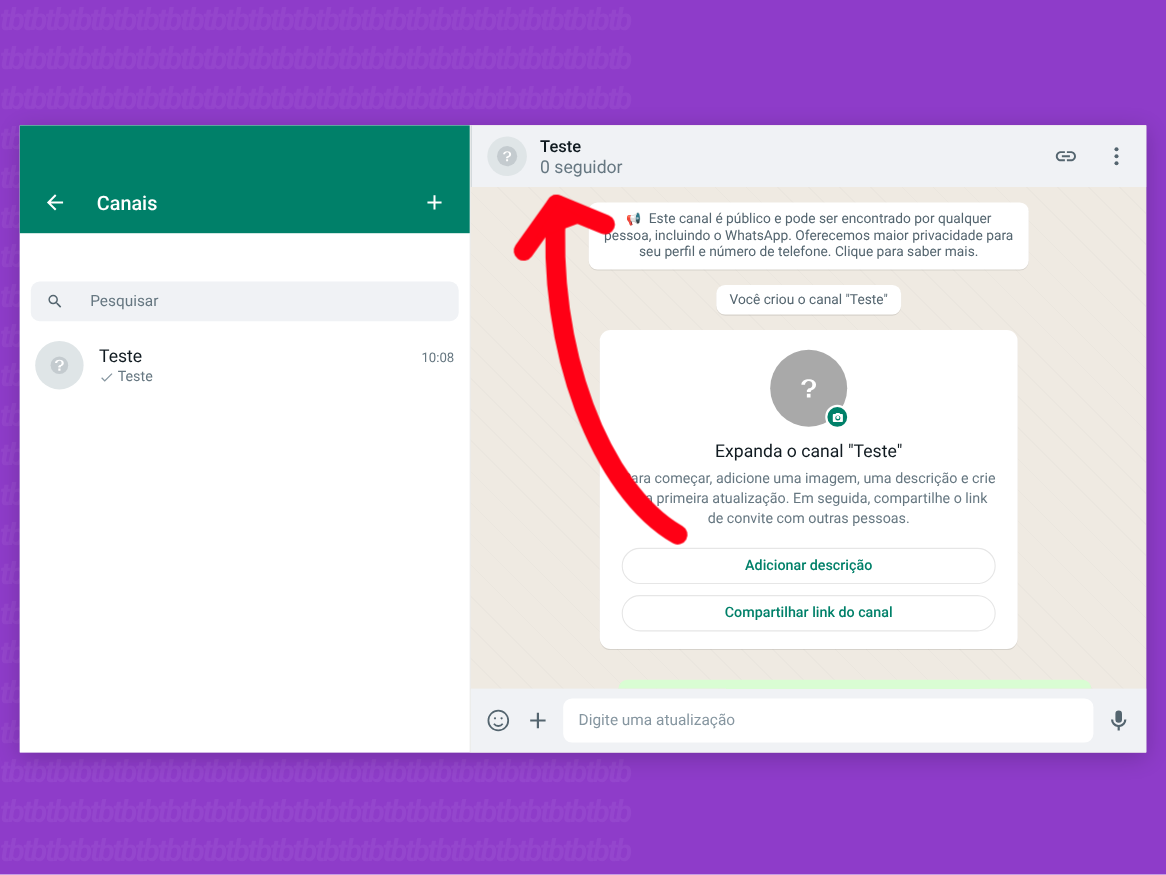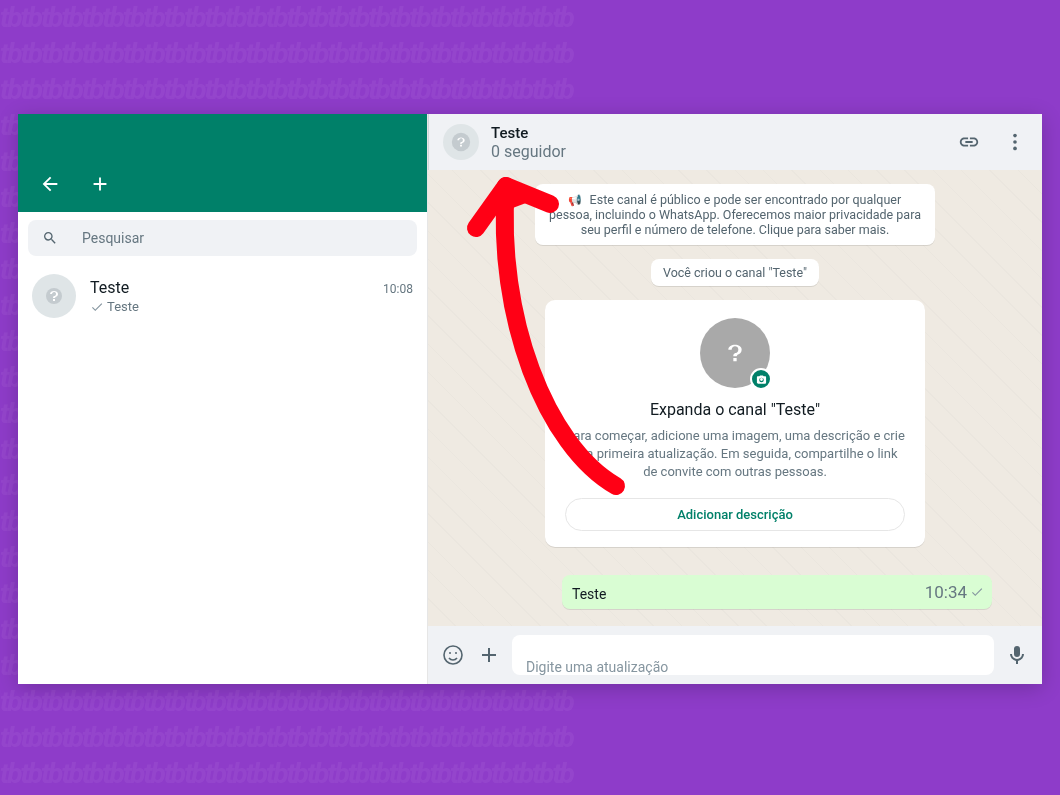--- a/index.html
+++ b/index.html
@@ -71,20 +71,21 @@
     .sidebar-header .plus {
       width: 24px;
       height: 24px;
       display: flex;
       align-items: center;
       justify-content: center;
       cursor: pointer;
     }
     .search-wrap {
       padding: 8px 10px;
+      margin-top: 36px;
     }
     .search-box {
       background: #f0f2f5;
       border-radius: 8px;
       height: 36px;
       display: flex;
       align-items: center;
       padding: 0 14px;
     }
     .search-box svg {
@@ -347,21 +348,21 @@
       gap: 10px;
       position: relative;
       z-index: 2;
     }
     .compose-input {
       flex: 1;
       background: #fff;
       border-radius: 8px;
       height: 40px;
       display: flex;
-      align-items: flex-end;
+      align-items: center;
       padding: 0 14px;
     }
     .compose-input input {
       border: none;
       outline: none;
       background: transparent;
       width: 100%;
       font-size: 14px;
       color: #3b4a54;
     }
@@ -406,20 +407,21 @@
 
 <div class="app-window">
 
   <aside class="sidebar">
     <div class="sidebar-header">
       <div class="back">
         <svg viewBox="0 0 24 24" width="22" height="22" fill="currentColor">
             <path d="M20 11H7.83l5.59-5.59L12 4l-8 8 8 8 1.41-1.41L7.83 13H20z"></path>
           </svg>
       </div>
+      <div class="title">Canais</div>
       <div class="plus">
         <svg viewBox="0 0 24 24" width="22" height="22" fill="currentColor">
             <path d="M19 13h-6v6h-2v-6H5v-2h6V5h2v6h6z"></path>
           </svg>
       </div>
     </div>
 
     <div class="search-wrap">
       <div class="search-box">
         <svg width="16" height="16" viewBox="0 0 24 24" fill="currentColor">
@@ -504,20 +506,21 @@
           <div class="expand-camera">
             <svg width="11" height="11" viewBox="0 0 24 24" fill="#fff">
                 <path d="M12 15.2a3.2 3.2 0 100-6.4 3.2 3.2 0 000 6.4zM9 3l-1.8 2H4c-1.1 0-2 .9-2 2v12c0 1.1.9 2 2 2h16c1.1 0 2-.9 2-2V7c0-1.1-.9-2-2-2h-3.2L15 3H9zm3 15a5 5 0 110-10 5 5 0 010 10z"></path>
               </svg>
           </div>
         </div>
         <div class="expand-title">Expanda o canal "Teste"</div>
         <div class="expand-text">Para começar, adicione uma imagem, uma descrição e crie sua primeira atualização. Em seguida, compartilhe o link de convite com outras pessoas.</div>
         <div class="expand-buttons">
           <button class="outline-btn">Adicionar descrição</button>
+          <button class="outline-btn">Compartilhar link do canal</button>
         </div>
       </div>
 
       <div class="msg-out">
         <div class="msg-bubble">
           <span class="msg-text">Teste</span>
           <span class="msg-meta">
             <span>10:34</span>
             <svg width="14" height="14" viewBox="0 0 24 24" fill="#8696a0">
                 <path d="M9 16.17L4.83 12l-1.42 1.41L9 19 21 7l-1.41-1.41z"></path>

